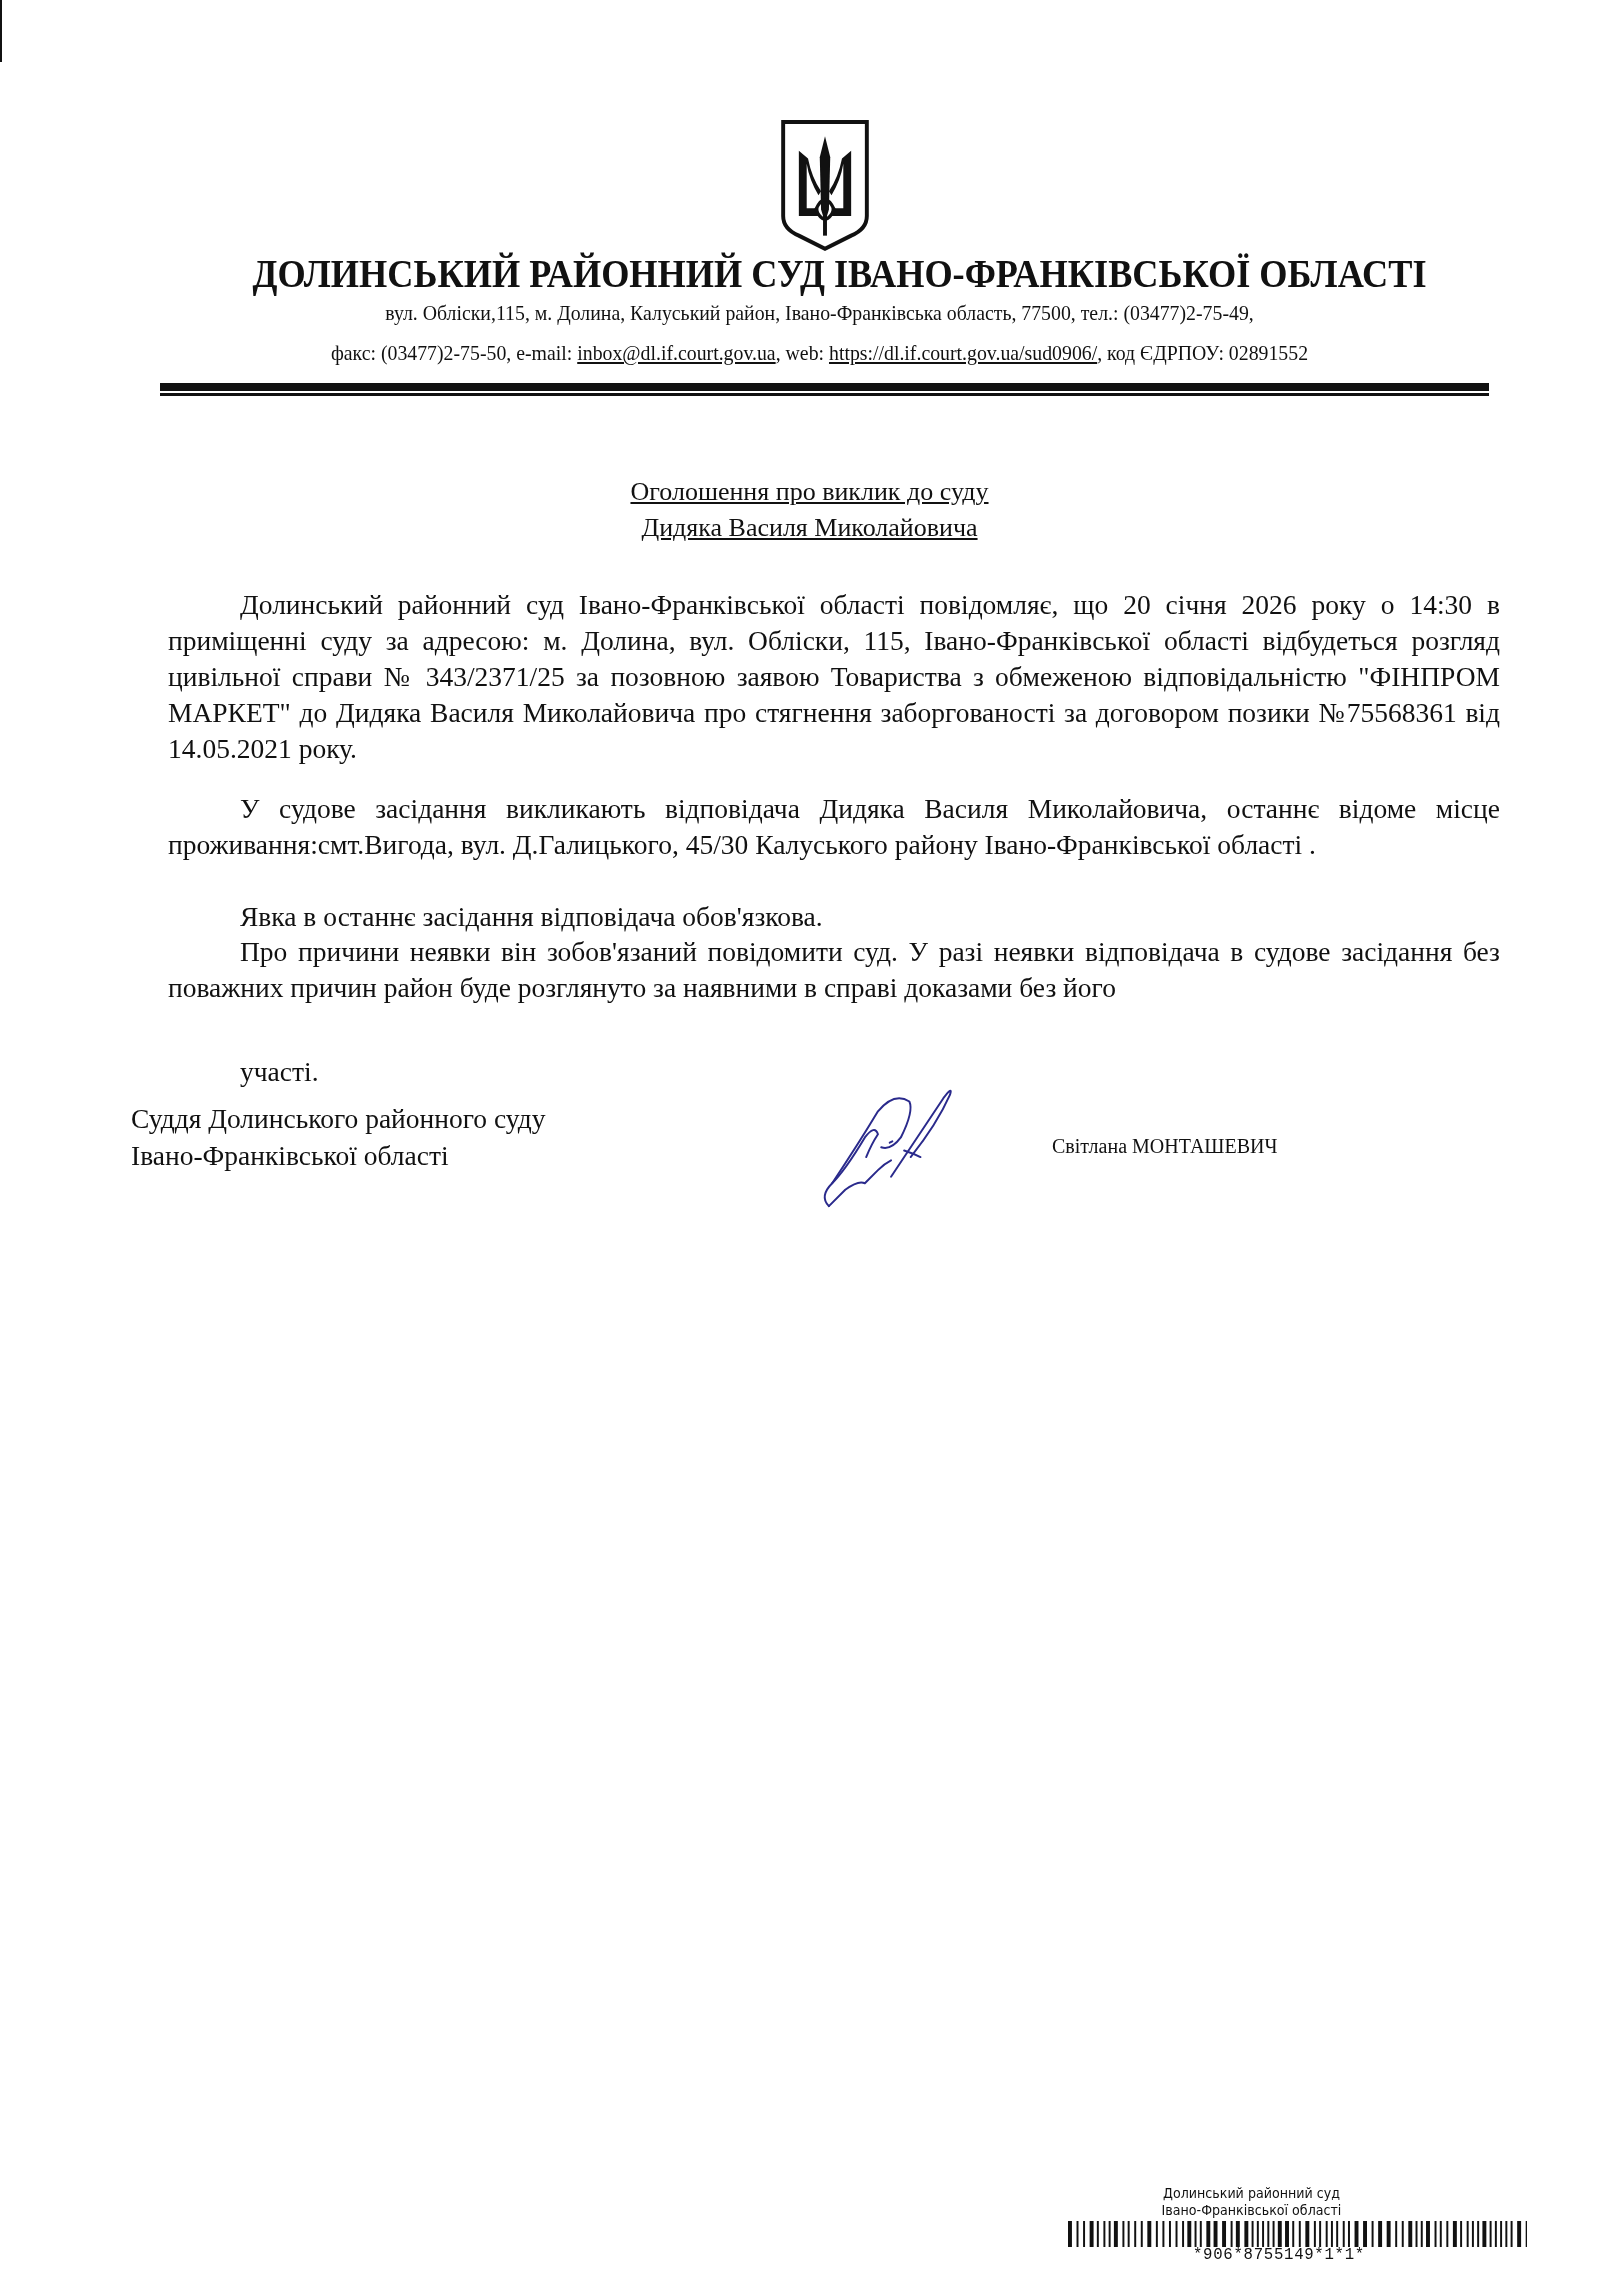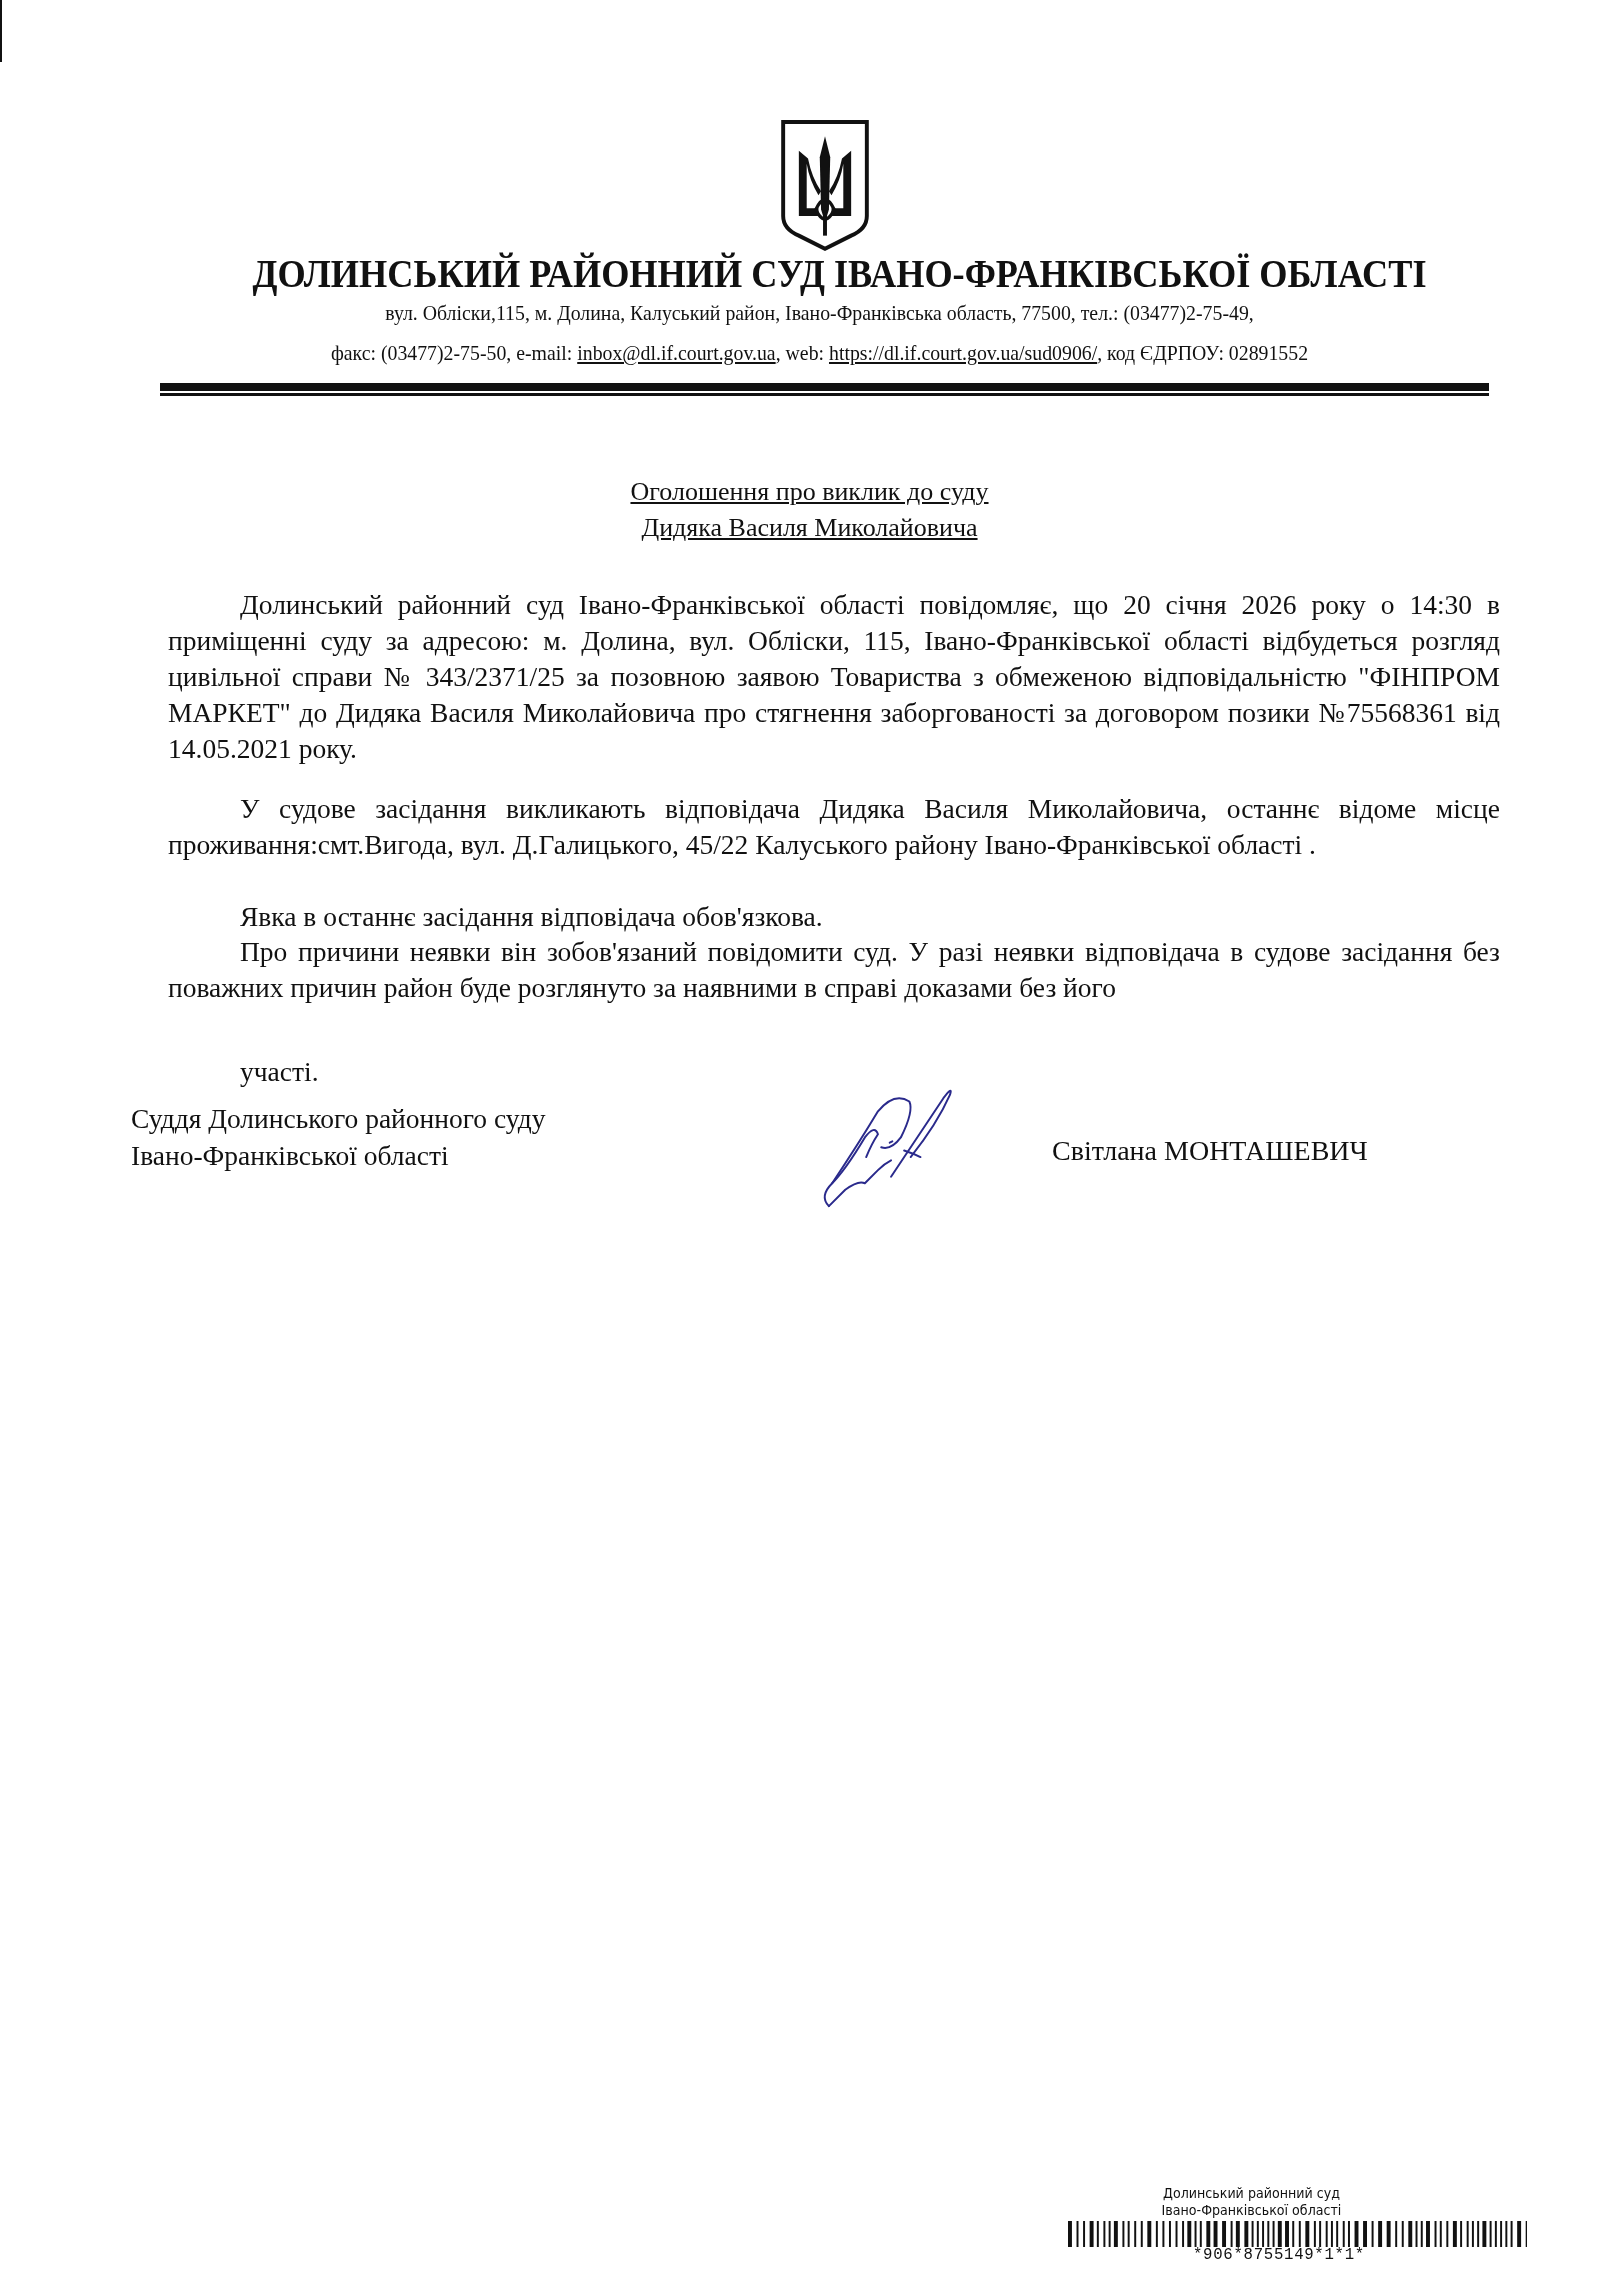--- a/index.html
+++ b/index.html
@@ -41,21 +41,21 @@
   .para2 { top: 791px; }
   .para3 { top: 899px; }
   .para4 { top: 934px; }
   .para4 .last-line { display: block; text-indent: 72px; text-align: left; margin-top: 48px; }
 
   .sign-left {
     position: absolute; left: 131px; top: 1100px; font-size: 27.5px; line-height: 37px; white-space: nowrap;
   }
   .signature { position: absolute; left: 806px; top: 1072px; width: 157px; height: 144px; }
   .sign-right {
-    position: absolute; left: 1052px; top: 1135px; font-size: 28px; white-space: nowrap;
+    position: absolute; left: 1052px; top: 1135px; font-size: 20px; white-space: nowrap;
   }
 
   .stamp {
     position: absolute; left: 1114px; top: 2185px; width: 275px; text-align: center;
     font-family: "DejaVu Sans", sans-serif; font-size: 14.4px; line-height: 17px; transform: scaleX(0.88);
     transform-origin: center; white-space: nowrap;
   }
   .barcode { position: absolute; left: 1068px; top: 2221px; width: 459px; height: 26px; }
   .barcode-text {
     position: absolute; left: 1193px; top: 2246px; font-family: Liberation Mono, monospace; font-size: 15.7px;
@@ -86,21 +86,21 @@
 <div class="rule-thick"></div>
 <div class="rule-thin"></div>
 
 <div class="doc-heading h1">Оголошення про виклик до суду</div>
 <div class="doc-heading h2">Дидяка Василя Миколайовича</div>
 
 <div class="body-text para1">
   <p>Долинський районний суд Івано-Франківської області повідомляє, що 20 січня 2026 року о 14:30 в приміщенні суду за адресою: м. Долина, вул. Обліски, 115, Івано-Франківської області відбудеться розгляд цивільної справи № 343/2371/25 за позовною заявою Товариства з обмеженою відповідальністю "ФІНПРОМ МАРКЕТ" до Дидяка Василя Миколайовича про стягнення заборгованості за договором позики №75568361 від 14.05.2021 року.</p>
 </div>
 <div class="body-text para2">
-  <p>У судове засідання викликають відповідача  Дидяка Василя Миколайовича, останнє відоме місце проживання:смт.Вигода, вул. Д.Галицького, 45/22 Калуського району Івано-Франківської області .</p>
+  <p>У судове засідання викликають відповідача  Дидяка Василя Миколайовича, останнє відоме місце проживання:смт.Вигода, вул. Д.Галицького, 45/30 Калуського району Івано-Франківської області .</p>
 </div>
 <div class="body-text para3">
   <p>Явка в останнє засідання відповідача  обов'язкова.</p>
 </div>
 <div class="body-text para4">
   <p>Про причини неявки він зобов'язаний повідомити суд. У разі неявки відповідача в судове засідання без поважних причин район буде розглянуто за наявними в справі доказами без його</p>
   <span class="last-line">участі.</span>
 </div>
 
 <div class="sign-left">

